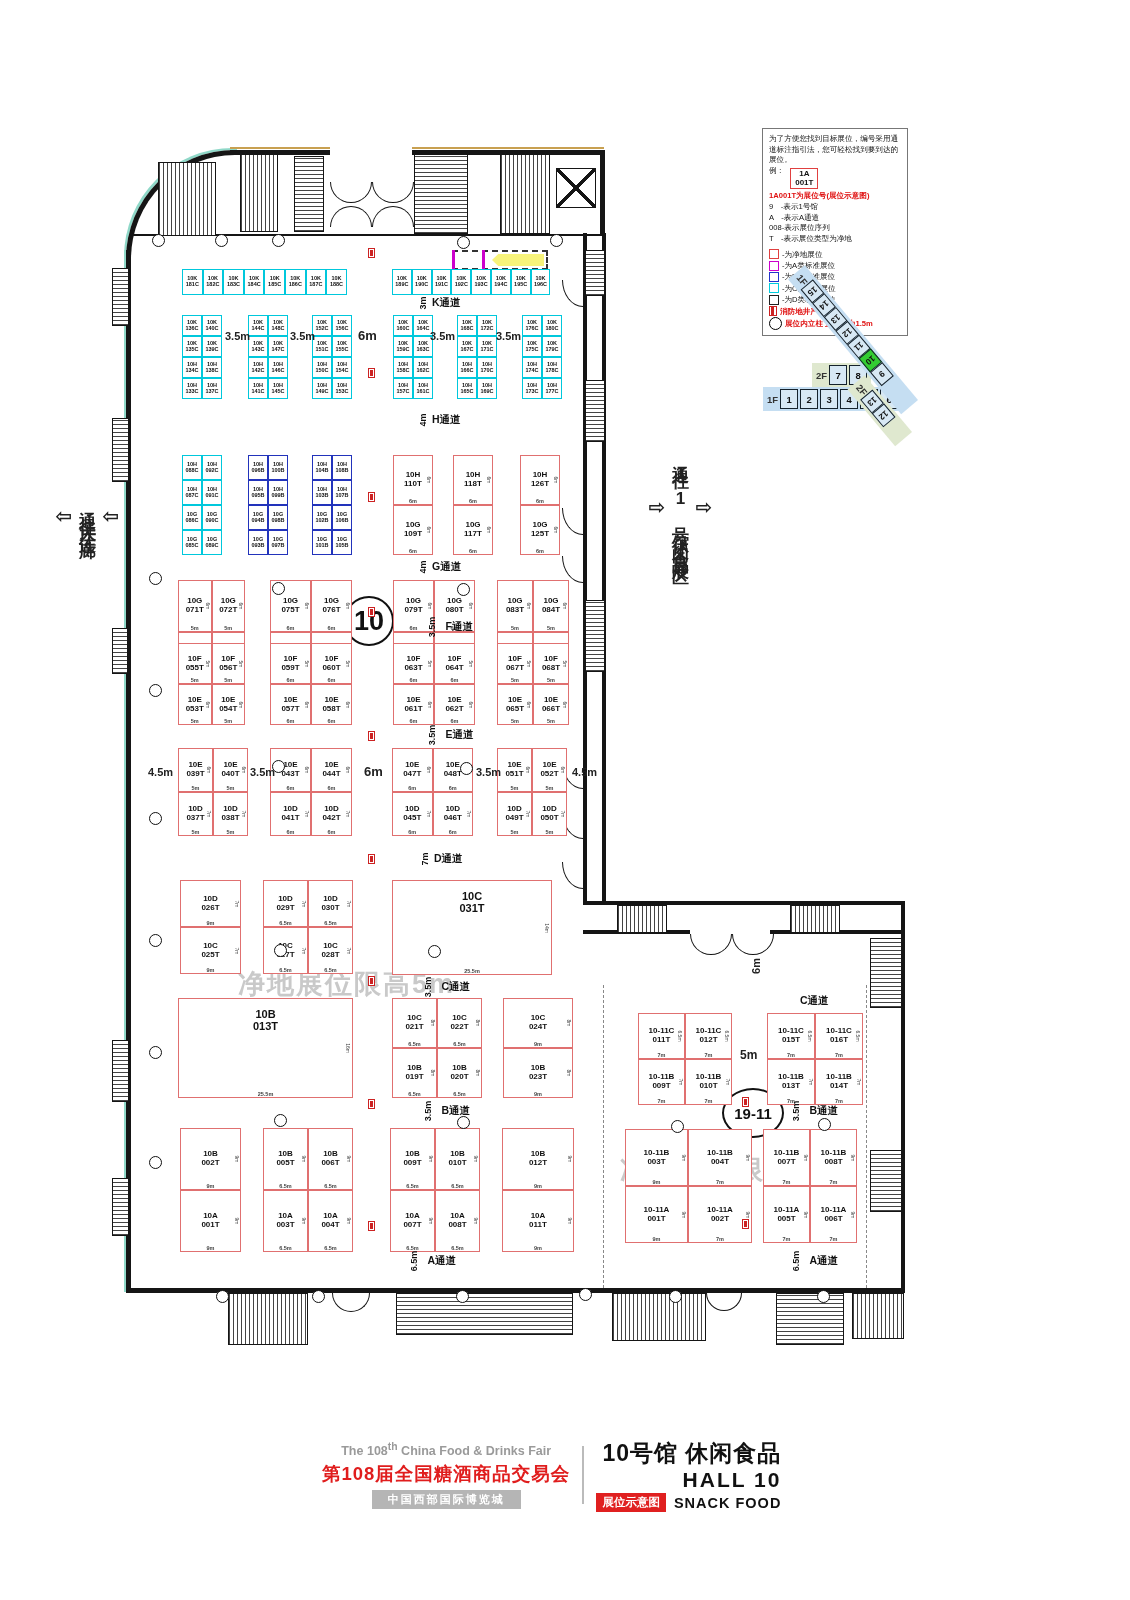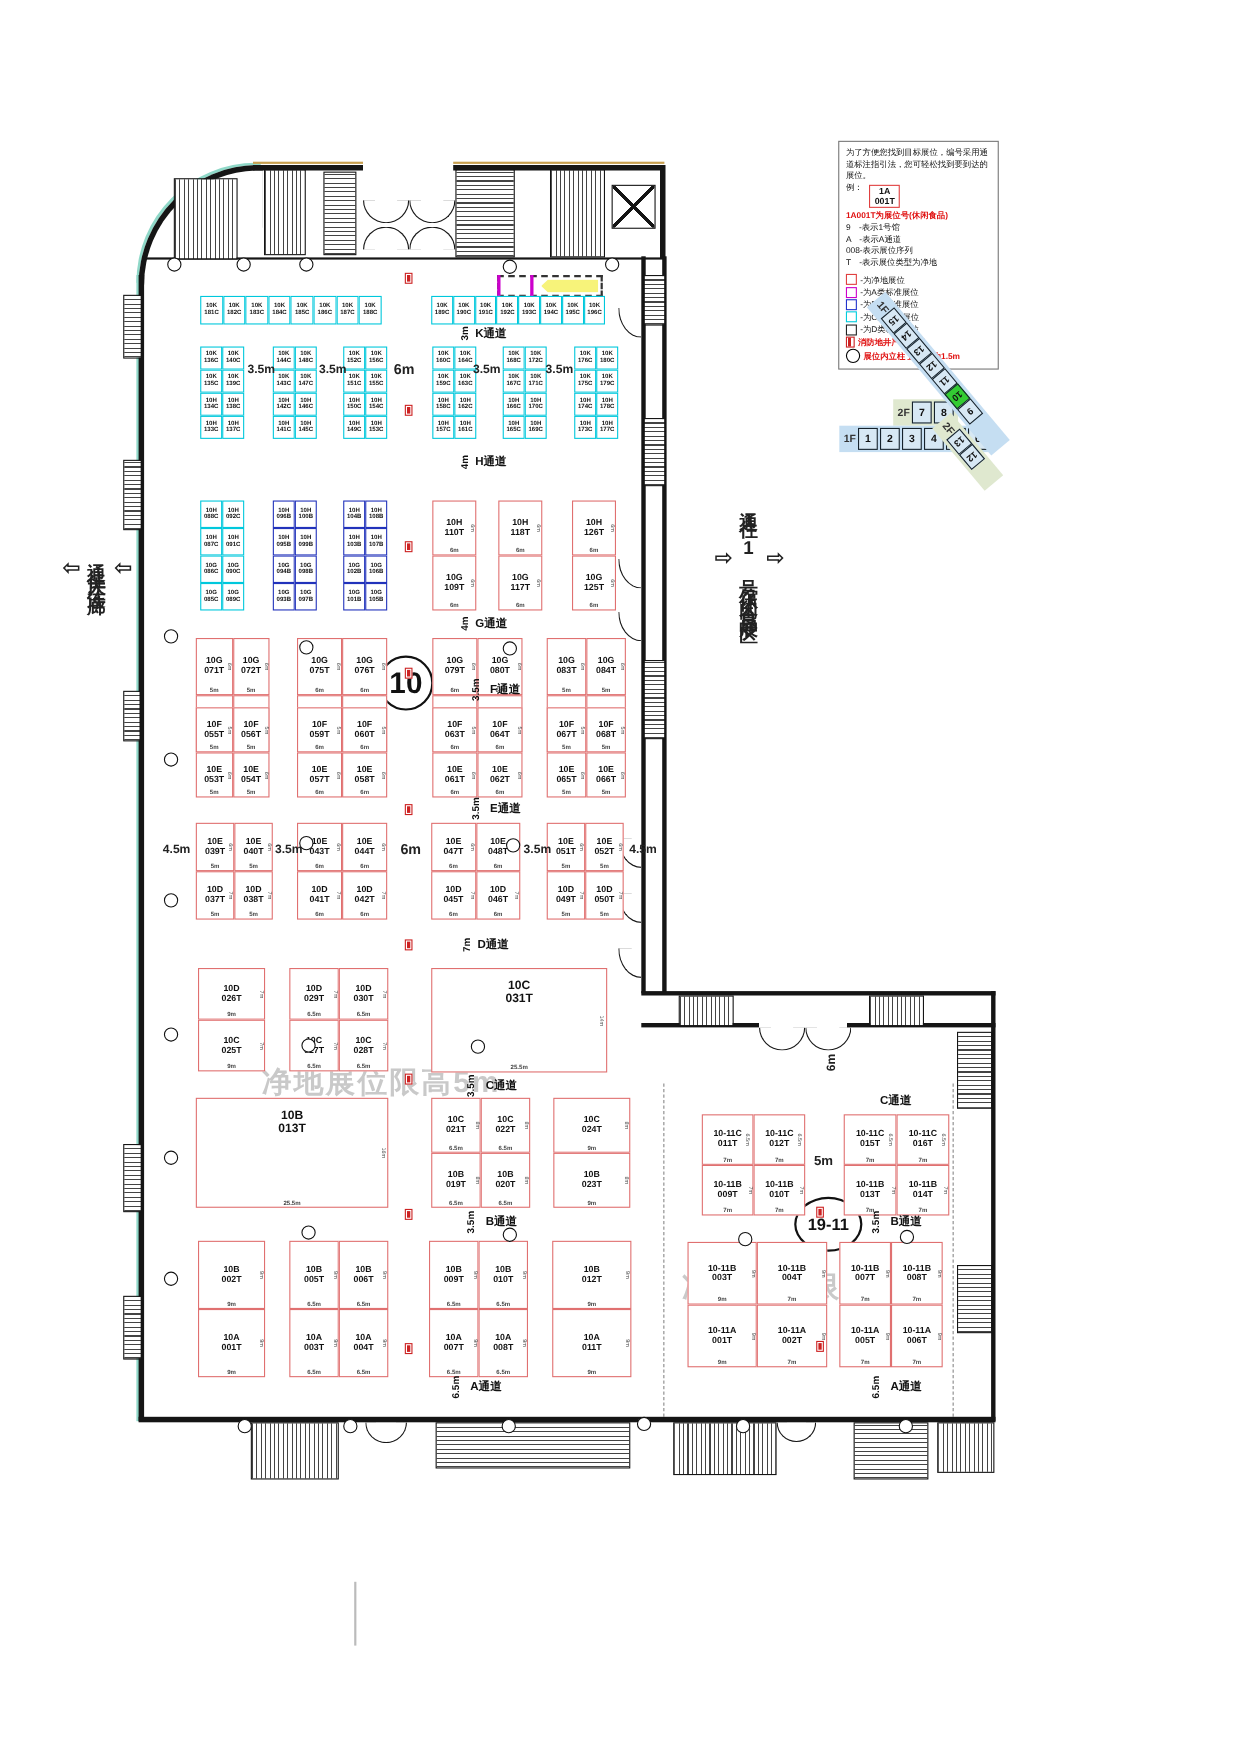--- a/index.html
+++ b/index.html
@@ -166,21 +166,21 @@
 
   <div class="legend">
     <div>为了方便您找到目标展位，编号采用通道标注指引法，您可轻松找到要到达的展位。</div>
     <div style="display:flex;align-items:flex-start;">
       <span>例：</span>
       <span class="exbooth">
         <span>1A</span><br>
         <span>001T</span>
       </span>
     </div>
-    <div class="red">1A001T为展位号(休闲食品)</div>
+    <div class="red">1A001T为展位号(展位示意图)</div>
     <div id="legend-codes">
         <div>9　-表示1号馆</div>
         <div>A　-表示A通道</div>
         <div>008-表示展位序列</div>
         <div>T　-表示展位类型为净地</div>
       </div>
     <div id="legend-swatches" style="margin-top:4px;">
         <div class="sw">
           <div class="swbox" style="border-color: rgb(224, 64, 64);"></div>
           <div>-为净地展位</div>
@@ -1313,16 +1313,31 @@
       </div>
       <div class="fwell" style="left: 741.5px; top: 1097px;">
         <i></i>
       </div>
       <div class="fwell" style="left: 741.5px; top: 1219px;">
         <i></i>
       </div>
     </div>
 
   <div class="footer">
+    <div class="ft-left">
+      <div class="ft-en">
+        <span>The 108</span><sup>th</sup><span> China Food &amp; Drinks Fair</span>
+      </div>
+      <div class="ft-cn">第108届全国糖酒商品交易会</div>
+      <div><span class="ft-venue">中国西部国际博览城</span></div>
+    </div>
     <div class="ft-div"></div>
+    <div class="ft-right">
+      <div class="ft-hallcn">10号馆 休闲食品</div>
+      <div class="ft-hallen">HALL 10</div>
+      <div class="ft-row3">
+        <span class="ft-badge">展位示意图</span>
+        <span class="ft-snack">SNACK FOOD</span>
+      </div>
+    </div>
   </div>
 
 </div>
 
 </body></html>

